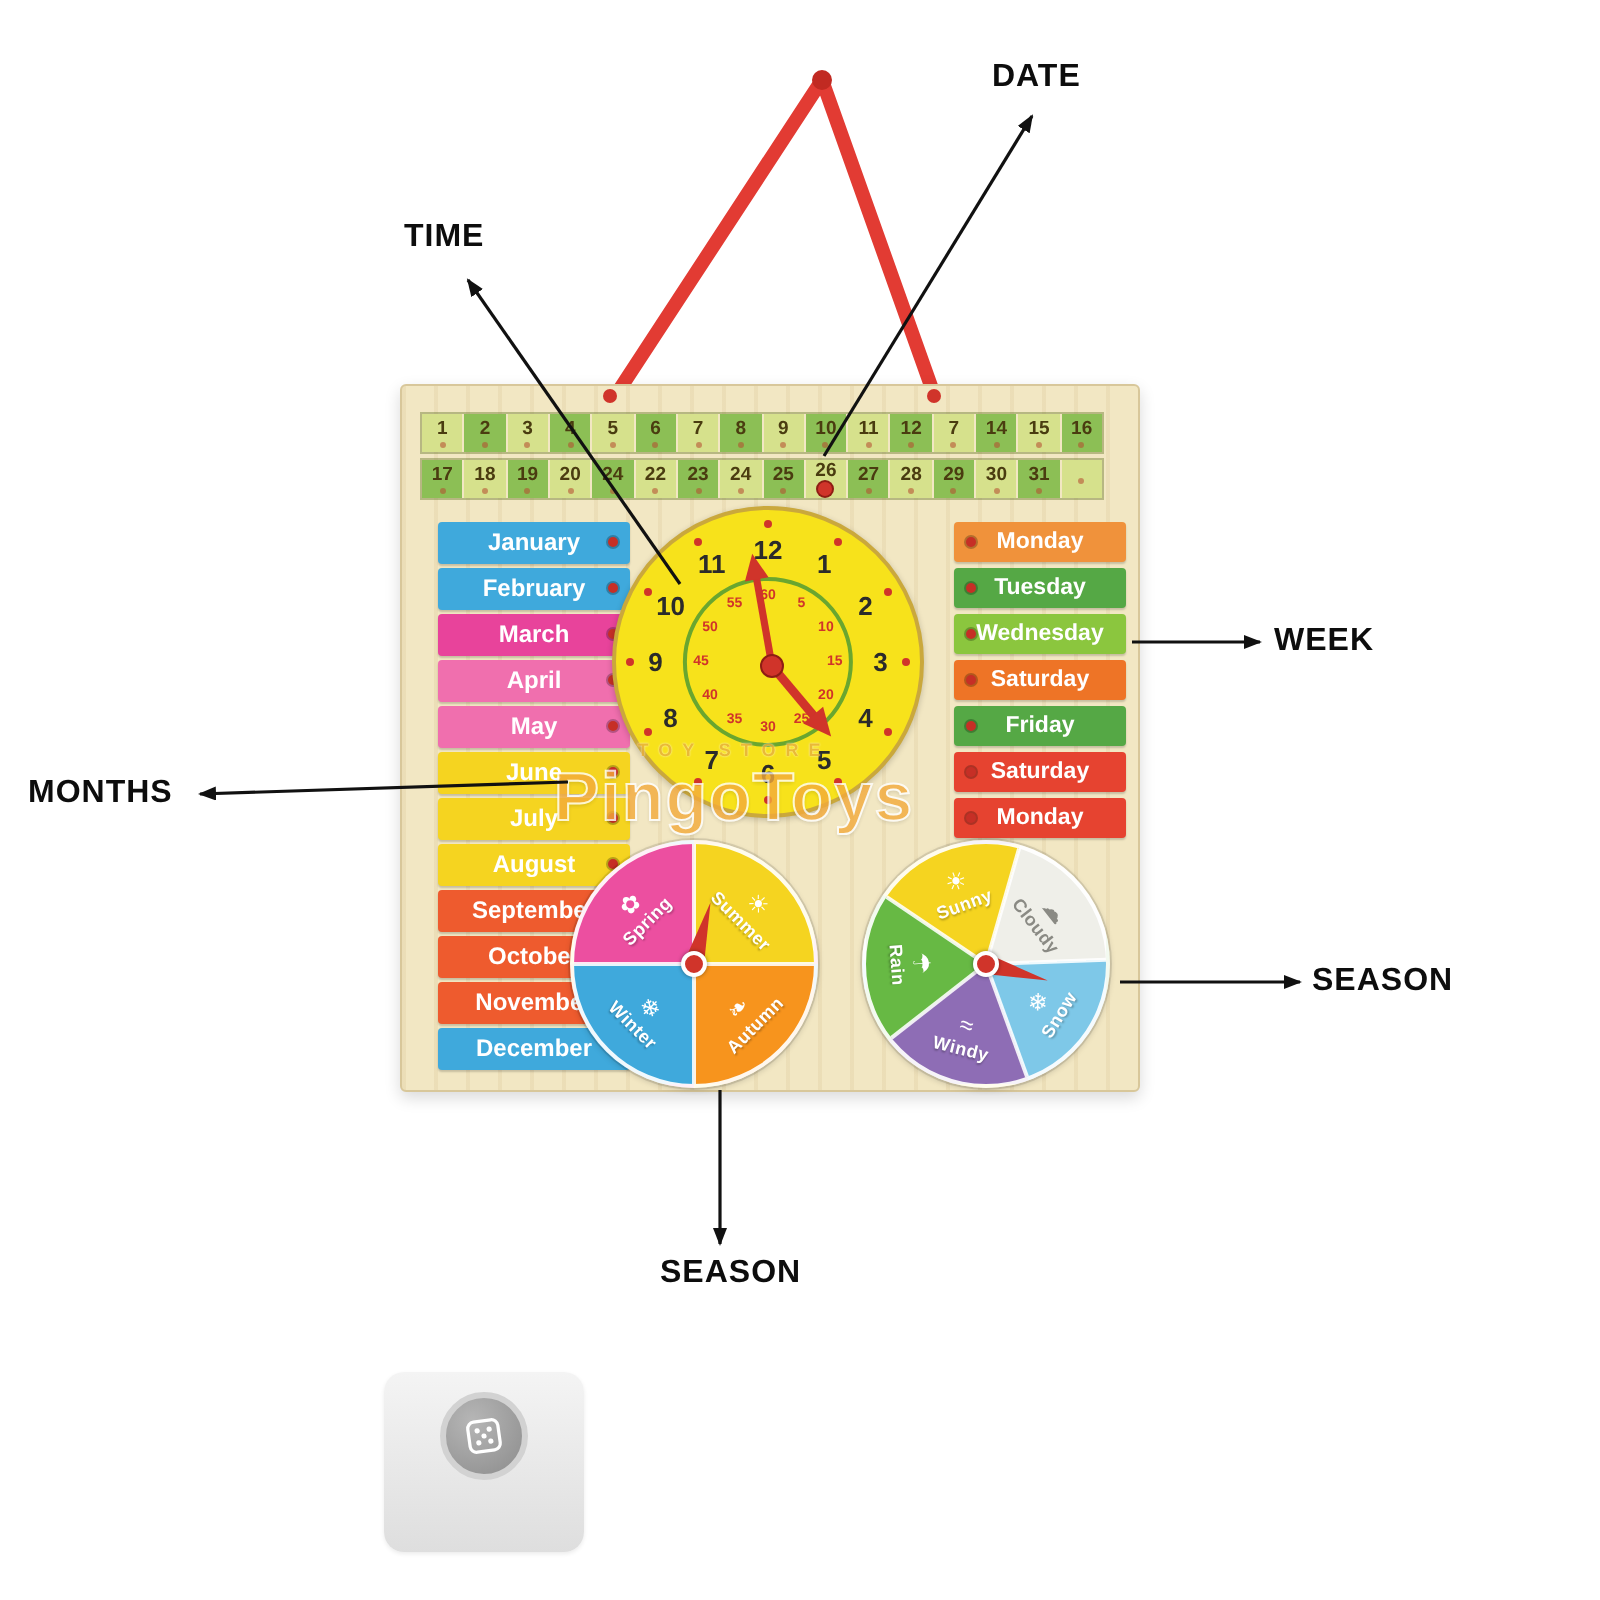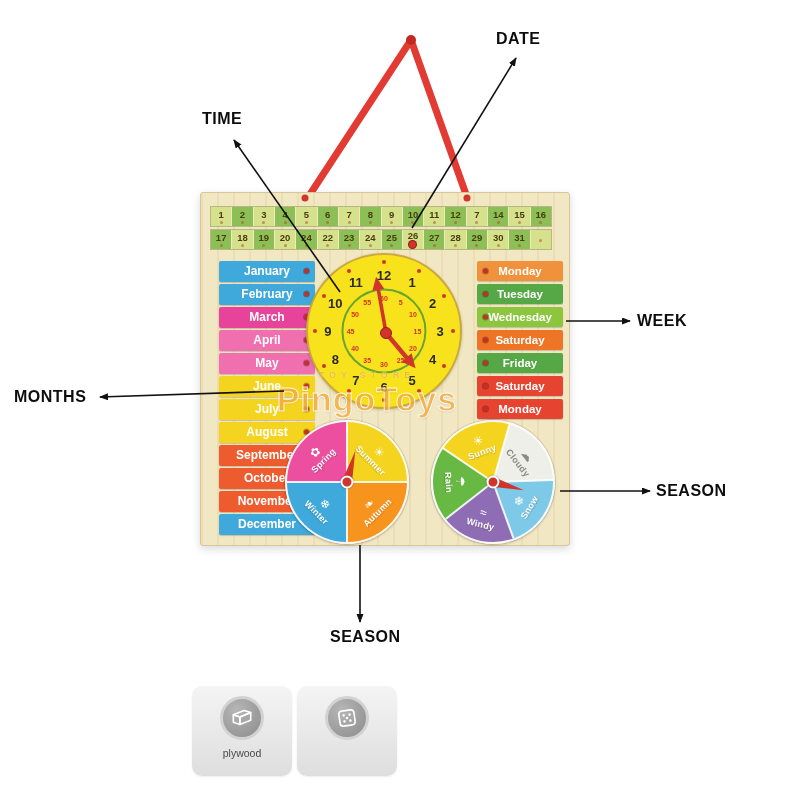--- a/index.html
+++ b/index.html
@@ -534,32 +534,20 @@
     <line x1="560" y1="491" x2="650" y2="491" stroke="#111" stroke-width="1.6" marker-end="url(#arrow)"></line>
     <line x1="360" y1="545" x2="360" y2="622" stroke="#111" stroke-width="1.6" marker-end="url(#arrow)"></line>
     <circle cx="305" cy="198" r="3.5" fill="#d0342a"></circle>
     <circle cx="467" cy="198" r="3.5" fill="#d0342a"></circle>
   </svg>
 
   <div class="features">
     <div class="tile">
       <div class="icon-circle">
         <svg width="26" height="26" viewBox="0 0 24 24">
-          <g fill="none" stroke="#fff" stroke-width="1.5" stroke-linejoin="round">
-            <path d="M4 9 L14 5 L20 7 L10 11 Z"></path>
-            <path d="M4 9 L10 11 L10 18 L4 16 Z"></path>
-            <path d="M10 11 L20 7 L20 14 L10 18 Z"></path>
-          </g>
-        </svg>
-      </div>
-      <div class="label">plywood</div>
-    </div>
-    <div class="tile">
-      <div class="icon-circle">
-        <svg width="26" height="26" viewBox="0 0 24 24">
           <g transform="rotate(-8 12 12)">
             <rect x="5" y="5" width="14" height="14" rx="3" fill="none" stroke="#fff" stroke-width="1.5"></rect>
             <circle cx="9.2" cy="9.2" r="1.2" fill="#fff"></circle>
             <circle cx="14.8" cy="9.2" r="1.2" fill="#fff"></circle>
             <circle cx="12" cy="12" r="1.2" fill="#fff"></circle>
             <circle cx="9.2" cy="14.8" r="1.2" fill="#fff"></circle>
             <circle cx="14.8" cy="14.8" r="1.2" fill="#fff"></circle>
           </g>
         </svg>
       </div>

